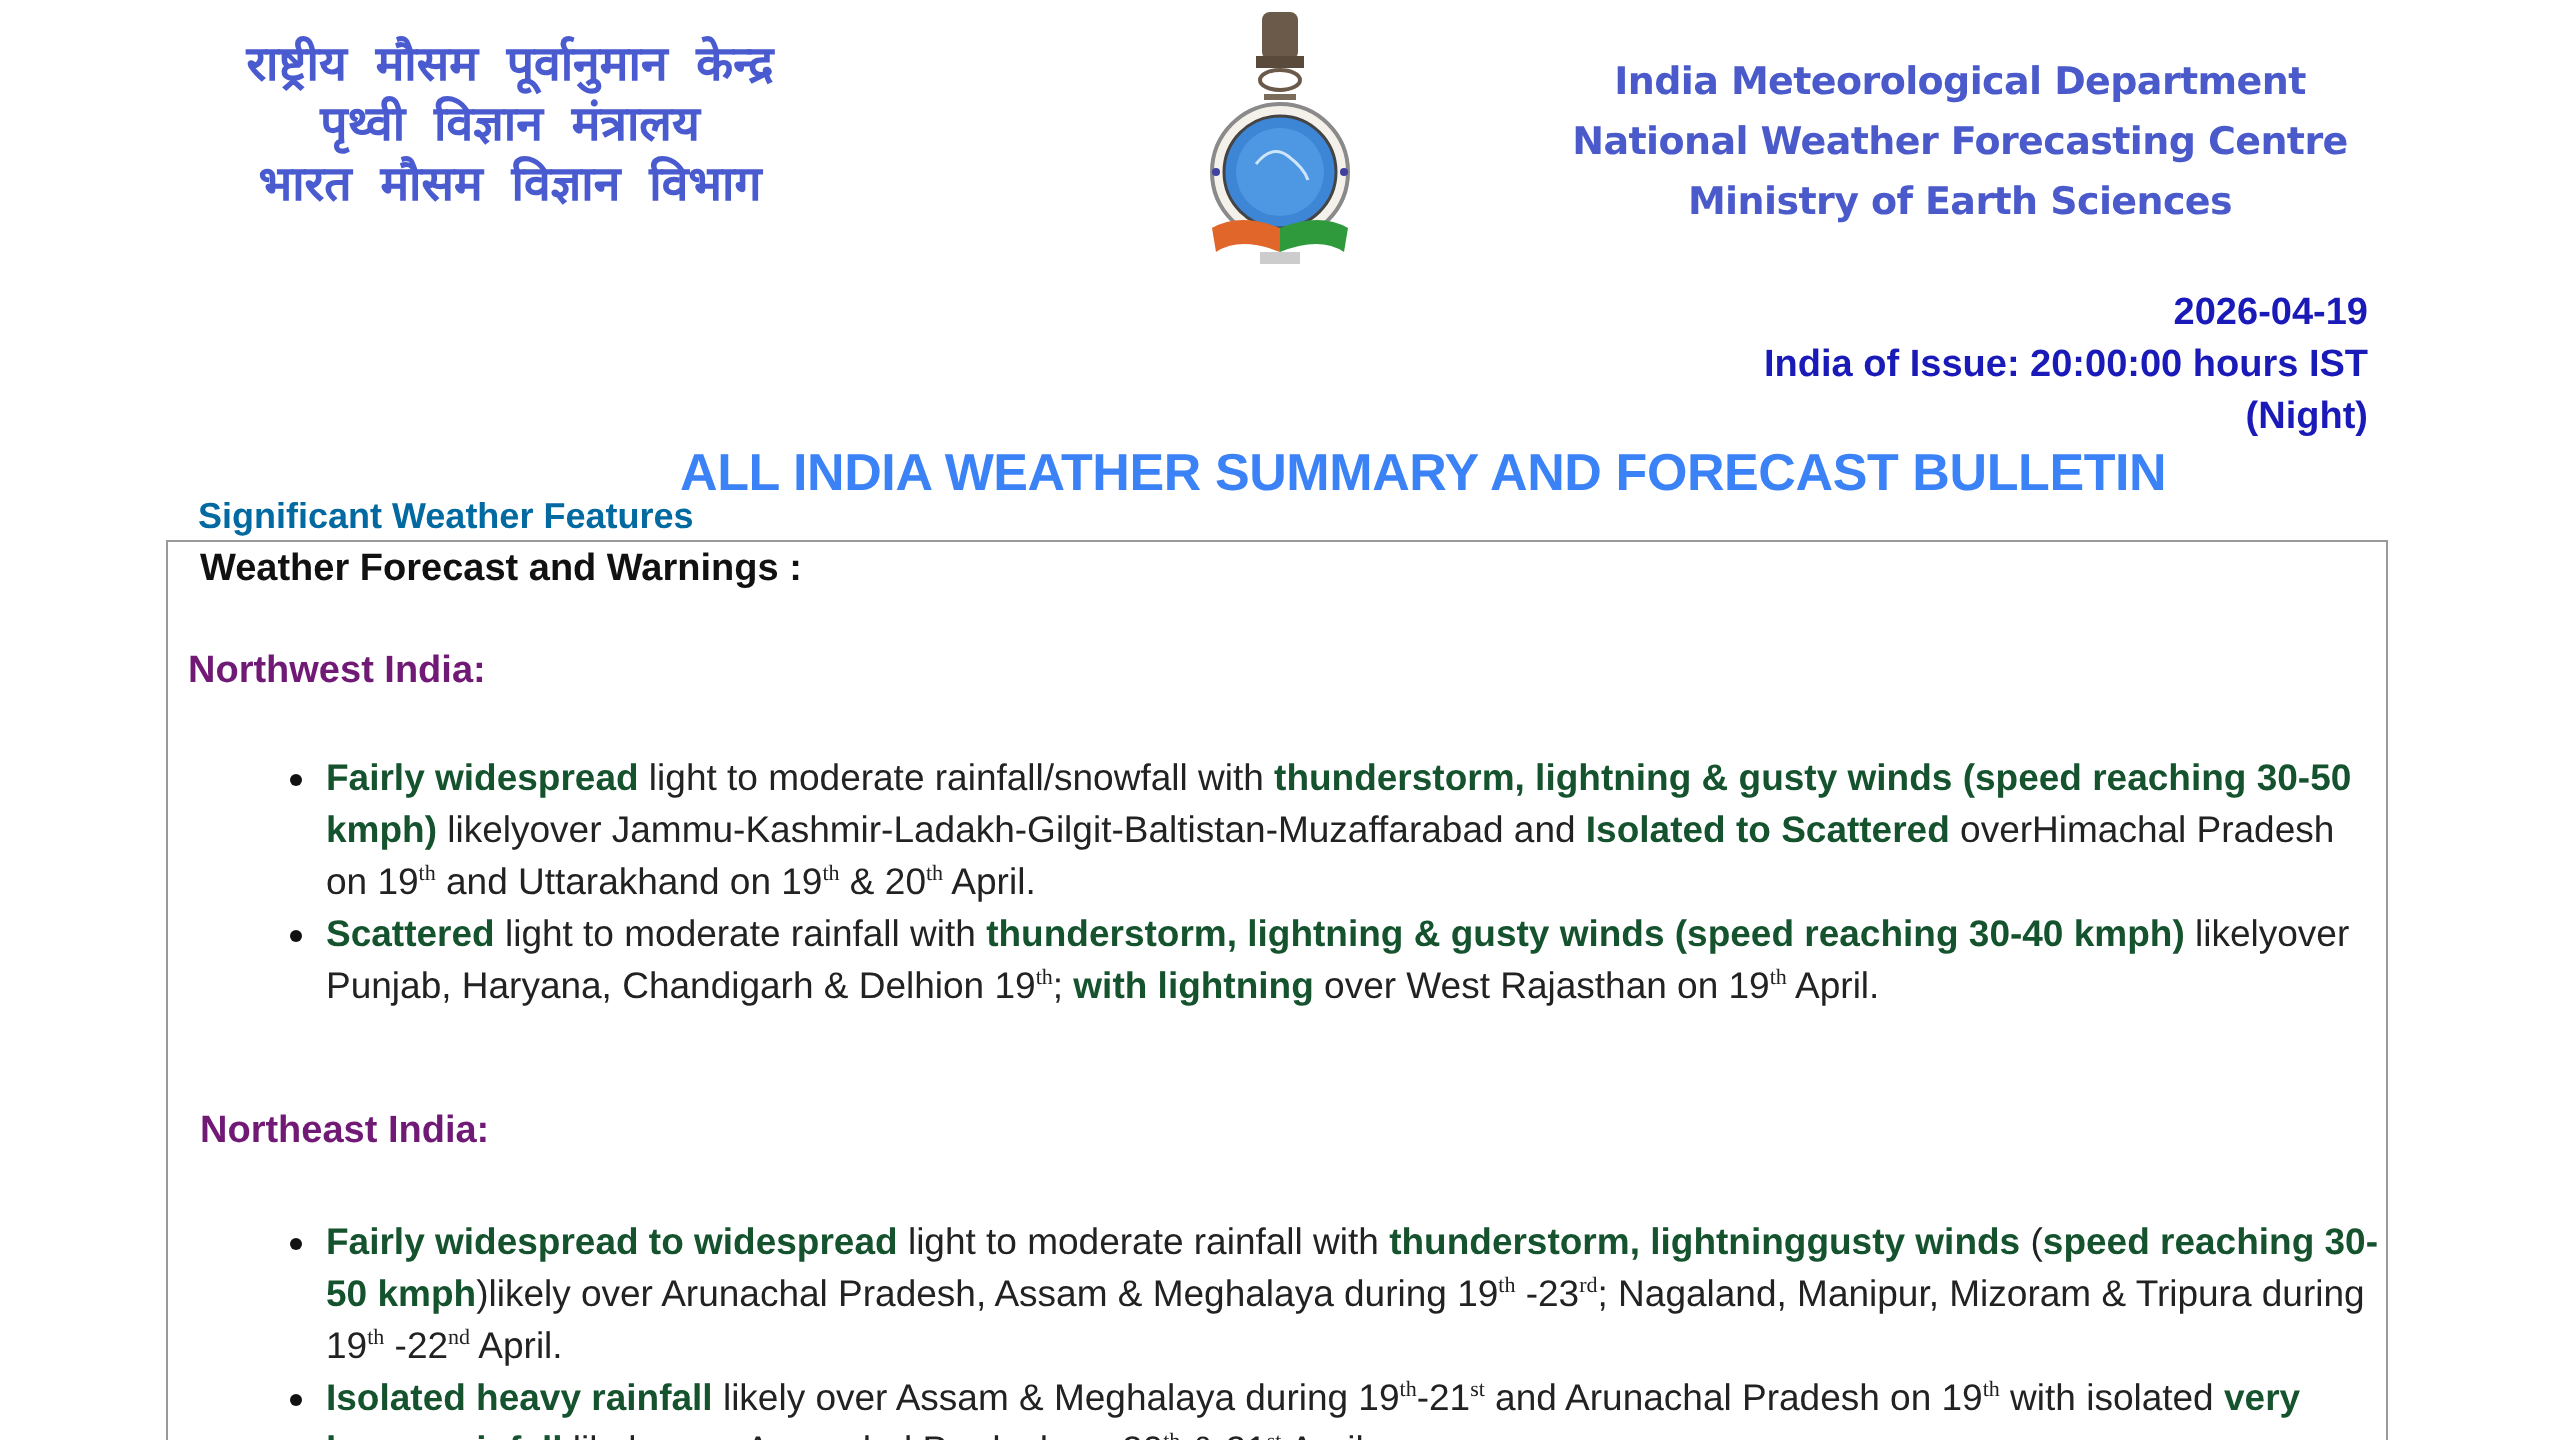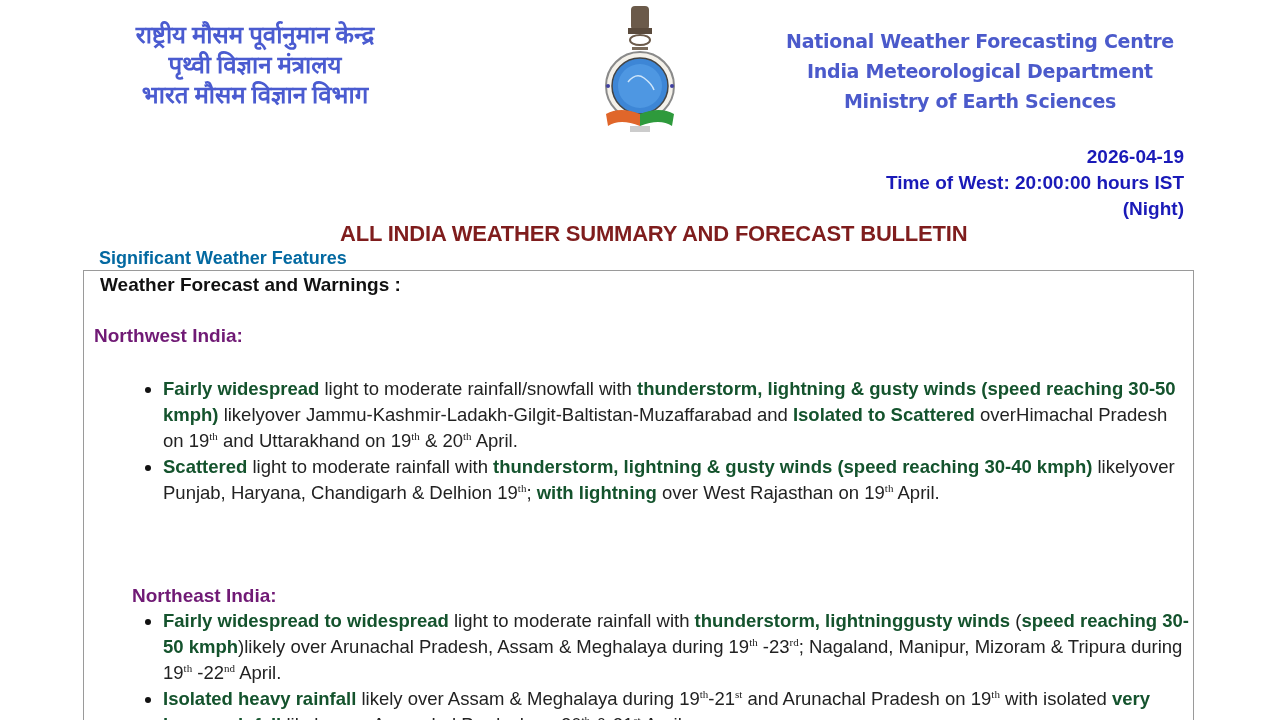--- a/index.html
+++ b/index.html
@@ -2,38 +2,38 @@
 <html><head>
 <meta charset="utf-8">
 <style>
   html, body { margin: 0; padding: 0; }
   body {
     width: 1280px; height: 720px; overflow: hidden; background: #ffffff;
     position: relative; font-family: "Liberation Sans", sans-serif;
   }
   .hindi-block {
     position: absolute; left: 100px; top: 20px; width: 310px;
-    text-align: center; color: #4a5bd0; font-family: Liberation Serif, serif;
+    text-align: center; color: #4a5bd0; font-family: Liberation Mono, monospace;
     font-weight: bold; font-size: 24px; line-height: 30px;
   }
   .logo {
     position: absolute; left: 600px; top: 2px; width: 80px; height: 132px;
   }
   .eng-block {
     position: absolute; left: 780px; top: 26px; width: 400px;
     text-align: center; color: #4b5acb; font-family: "DejaVu Sans", sans-serif;
     font-weight: bold; font-size: 19px; line-height: 30px; letter-spacing: -0.3px;
   }
   .issue-block {
     position: absolute; right: 96px; top: 144px; text-align: right;
     color: #1a1ab8; font-weight: bold; font-size: 19px; line-height: 26px;
   }
   .bulletin-title {
-    position: absolute; left: 340px; top: 221px; color: #7f1d1d;
-    font-weight: bold; font-size: 22px; letter-spacing: -0.2px;
+    position: absolute; left: 340px; top: 221px; color: #3b82f6;
+    font-weight: bold; font-size: 26px; letter-spacing: -0.2px;
   }
   .sig-title {
     position: absolute; left: 99px; top: 248px; color: #0369a1;
     font-weight: bold; font-size: 18px;
   }
   .content-box {
     position: absolute; left: 83px; top: 270px; width: 1111px; height: 470px;
     border: 1.5px solid #9a9a9a; border-bottom: none; box-sizing: border-box;
   }
   .wfw-title {
@@ -79,40 +79,40 @@
     <circle cx="8" cy="84" r="2" fill="#4040a0"></circle>
     <circle cx="72" cy="84" r="2" fill="#4040a0"></circle>
 
     <path d="M6 112 Q20 104 40 112 L40 124 Q20 116 8 124 Z" fill="#e0662a"></path>
     <path d="M40 112 Q60 104 74 112 L72 124 Q60 116 40 124 Z" fill="#2e9a3c"></path>
     <rect x="30" y="124" width="20" height="6" fill="#ccc"></rect>
   </svg>
 </div>
 
 <div class="eng-block">
+  <div>India Meteorological Department</div>
   <div>National Weather Forecasting Centre</div>
-  <div>India Meteorological Department</div>
   <div>Ministry of Earth Sciences</div>
 </div>
 
 <div class="issue-block">
   <div>2026-04-19</div>
-  <div>Time of West: 20:00:00 hours IST</div>
+  <div>India of Issue: 20:00:00 hours IST</div>
   <div>(Night)</div>
 </div>
 
 <div class="bulletin-title">ALL INDIA WEATHER SUMMARY AND FORECAST BULLETIN</div>
 <div class="sig-title">Significant Weather Features</div>
 
 <div class="content-box"></div>
 <div class="wfw-title">Weather Forecast and Warnings :</div>
 
 <div class="region-title" style="left:94px; top:325px;">Northwest India:</div>
 <ul class="bullets" style="top:376px;">
   <li><span class="dot"></span><span class="rich"><b>Fairly widespread</b><span> light to moderate rainfall/snowfall with </span><b>thunderstorm, lightning &amp; gusty winds (speed reaching 30-50 kmph)</b><span> likelyover Jammu-Kashmir-Ladakh-Gilgit-Baltistan-Muzaffarabad and </span><b>Isolated to Scattered</b><span> overHimachal Pradesh on 19</span><sup>th</sup><span> and Uttarakhand on 19</span><sup>th</sup><span> &amp; 20</span><sup>th</sup><span> April.</span></span></li>
   <li><span class="dot"></span><span class="rich"><b>Scattered</b><span> light to moderate rainfall with </span><b>thunderstorm, lightning &amp; gusty winds (speed reaching 30-40 kmph)</b><span> likelyover Punjab, Haryana, Chandigarh &amp; Delhion 19</span><sup>th</sup><span>; </span><b>with lightning</b><span> over West Rajasthan on 19</span><sup>th</sup><span> April.</span></span></li>
 </ul>
 
-<div class="region-title" style="left:100px; top:585px;margin-left:32px;">Northeast India:</div>
+<div class="region-title" style="left:100px; top:555px;">Northeast India:</div>
 <ul class="bullets" style="top:608px;">
   <li><span class="dot"></span><span class="rich"><b>Fairly widespread to widespread</b><span> light to moderate rainfall with </span><b>thunderstorm, lightninggusty winds</b><span> (</span><b>speed reaching 30-50 kmph</b><span>)likely over Arunachal Pradesh, Assam &amp; Meghalaya during 19</span><sup>th</sup><span> -23</span><sup>rd</sup><span>; Nagaland, Manipur, Mizoram &amp; Tripura during 19</span><sup>th</sup><span> -22</span><sup>nd</sup><span> April.</span></span></li>
   <li><span class="dot"></span><span class="rich"><b>Isolated heavy rainfall</b><span> likely over Assam &amp; Meghalaya during 19</span><sup>th</sup><span>-21</span><sup>st</sup><span> and Arunachal Pradesh on 19</span><sup>th</sup><span> with isolated </span><b>very heavy rainfall</b><span> likely over Arunachal Pradesh on 20</span><sup>th</sup><span> &amp; 21</span><sup>st</sup><span> April.</span></span></li>
 </ul>
 
 </body></html>

